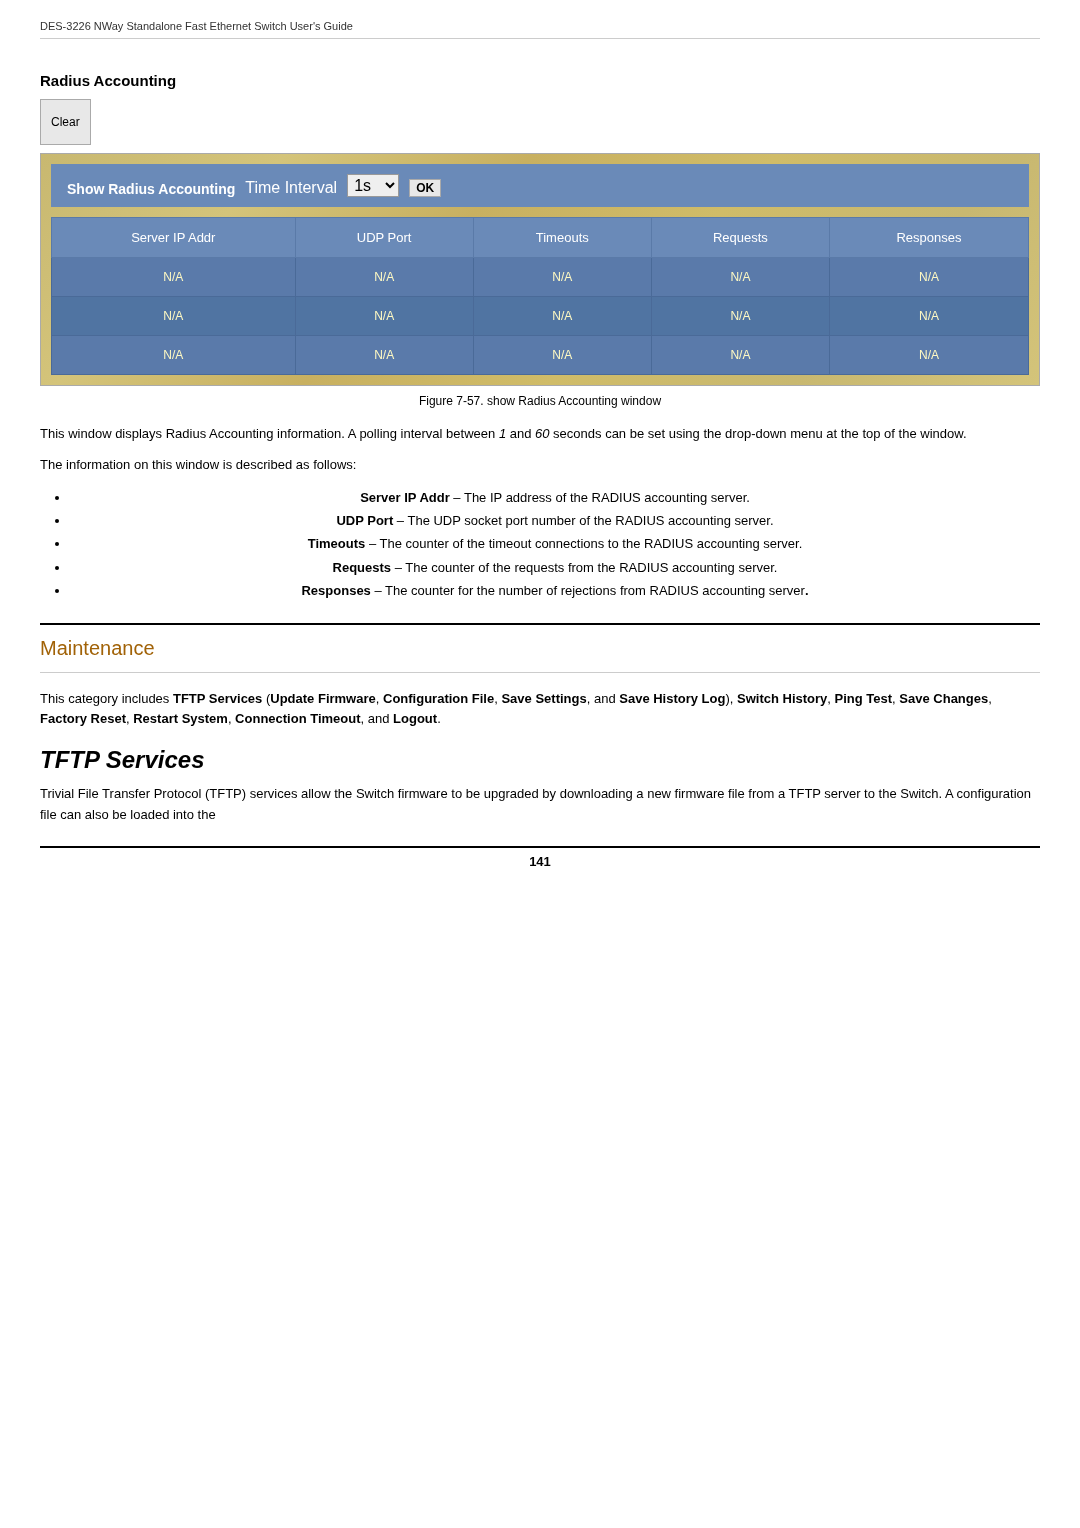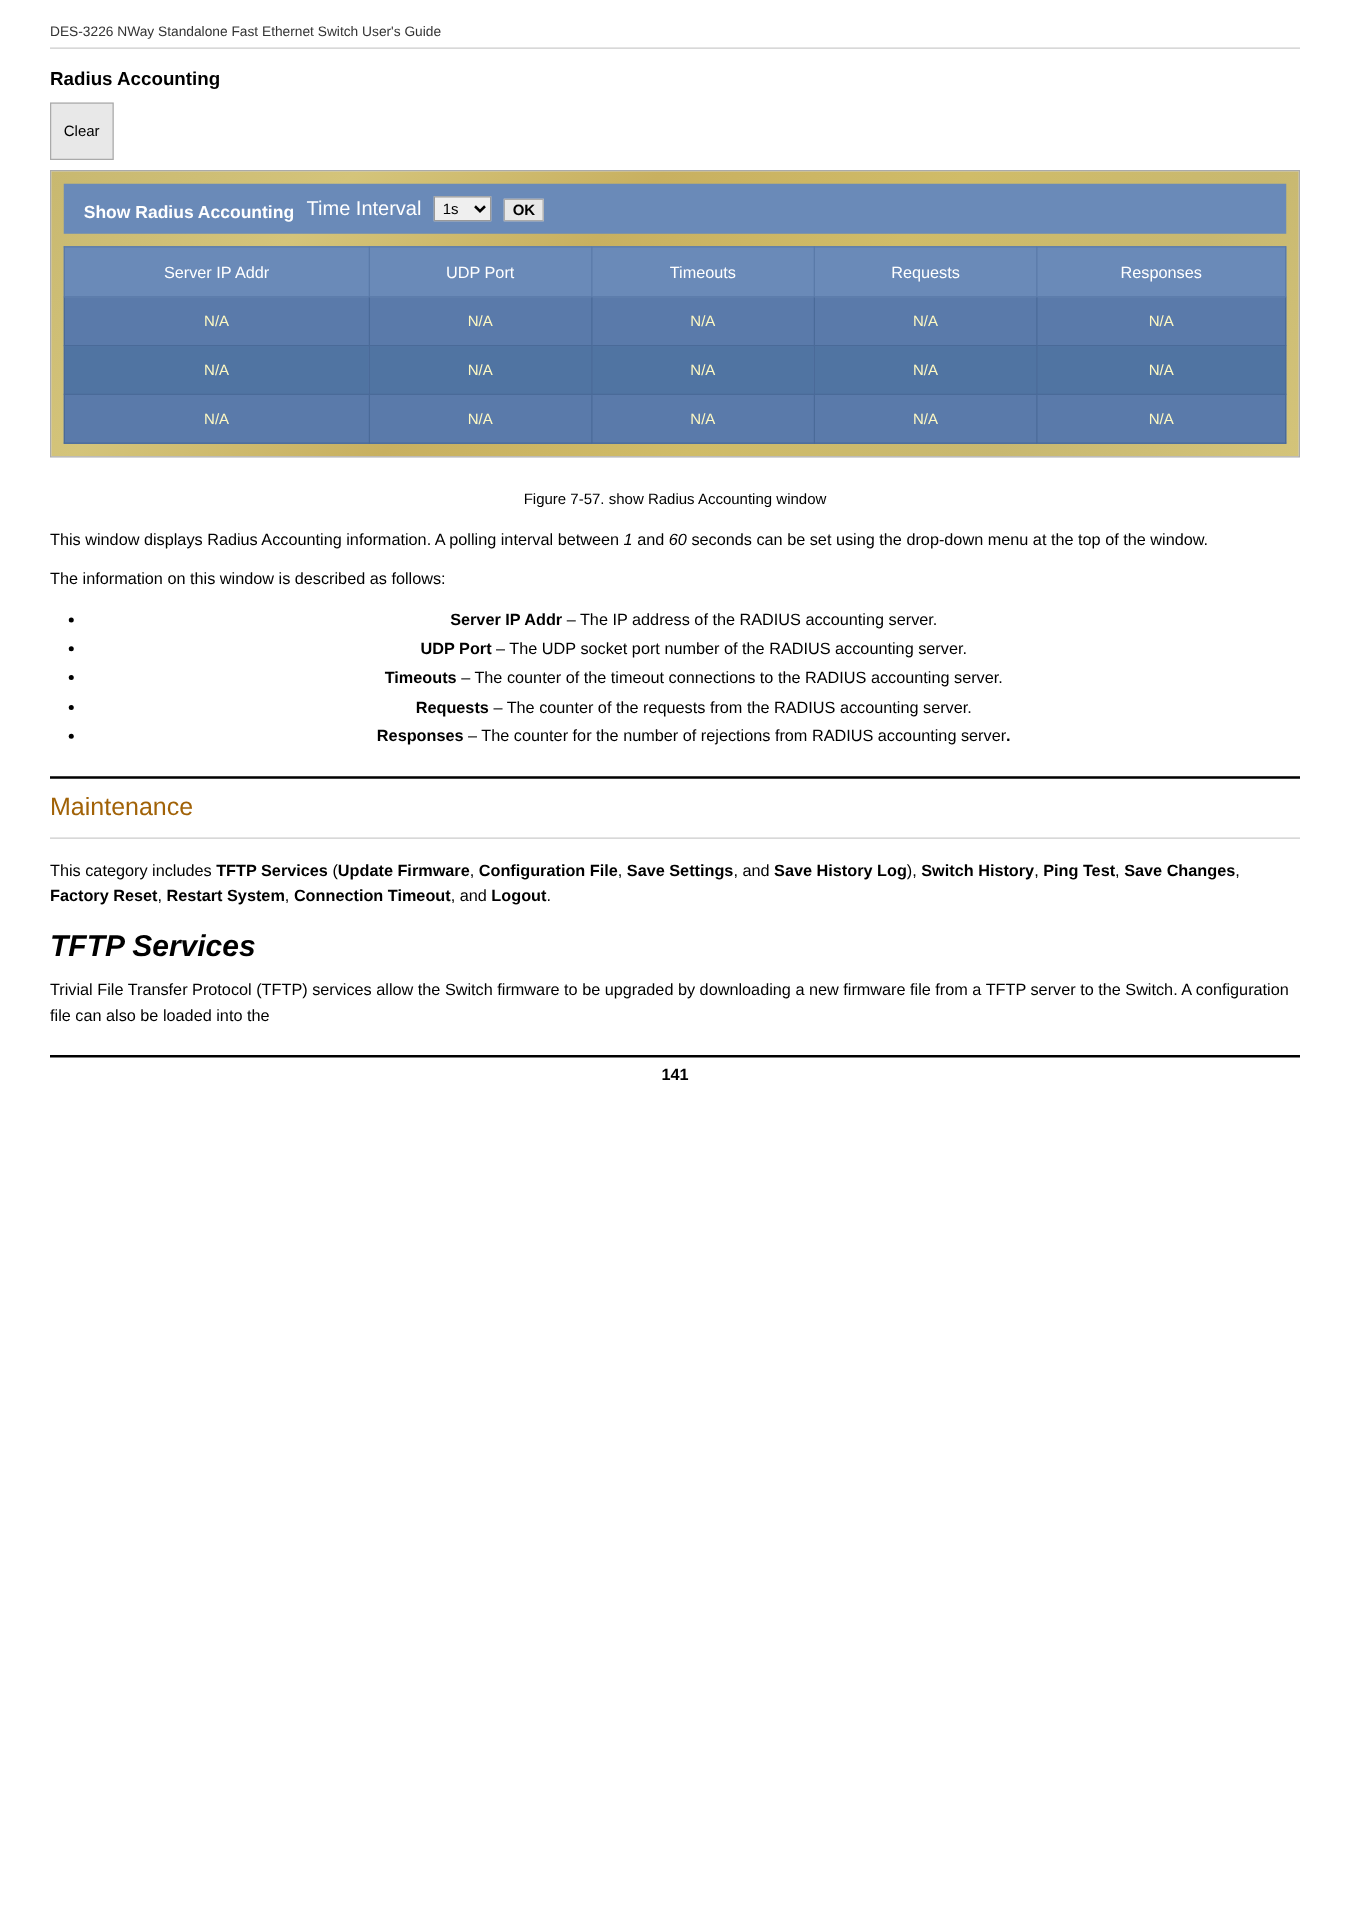--- a/index.html
+++ b/index.html
@@ -11,21 +11,21 @@
       padding: 20px 40px;
       max-width: 1080px;
       margin: 0 auto;
     }
 
     .header-bar {
       font-size: 11px;
       color: #333;
       border-bottom: 1px solid #ccc;
       padding-bottom: 6px;
-      margin-bottom: 16px;
+      margin-bottom: 33px;
     }
 
     .section-title {
       font-size: 15px;
       font-weight: bold;
       margin-bottom: 10px;
     }
 
     .clear-button {
       background: #e8e8e8;
@@ -56,21 +56,21 @@
       font-size: 14px;
       font-weight: bold;
     }
 
     .time-interval-label {
       font-size: 16px;
       font-weight: normal;
     }
 
     .time-select {
-      font-size: 12px;
+      font-size: 16px;
       padding: 1px 2px;
       border: 1px solid #999;
     }
 
     .ok-button {
       background: #e8e8e8;
       border: 1px solid #aaa;
       padding: 1px 6px;
       font-size: 12px;
       cursor: pointer;
@@ -102,21 +102,21 @@
       border: 1px solid #4a6a98;
     }
 
     .radius-table tr:nth-child(even) td {
       background: #5074a2;
     }
 
     .figure-caption {
       text-align: center;
       font-size: 12px;
-      margin-top: 26px;
+      margin-top: 8px;
       margin-bottom: 16px;
     }
 
     .body-text {
       font-size: 13px;
       line-height: 1.6;
       margin-bottom: 10px;
     }
 
     .bullet-list {

